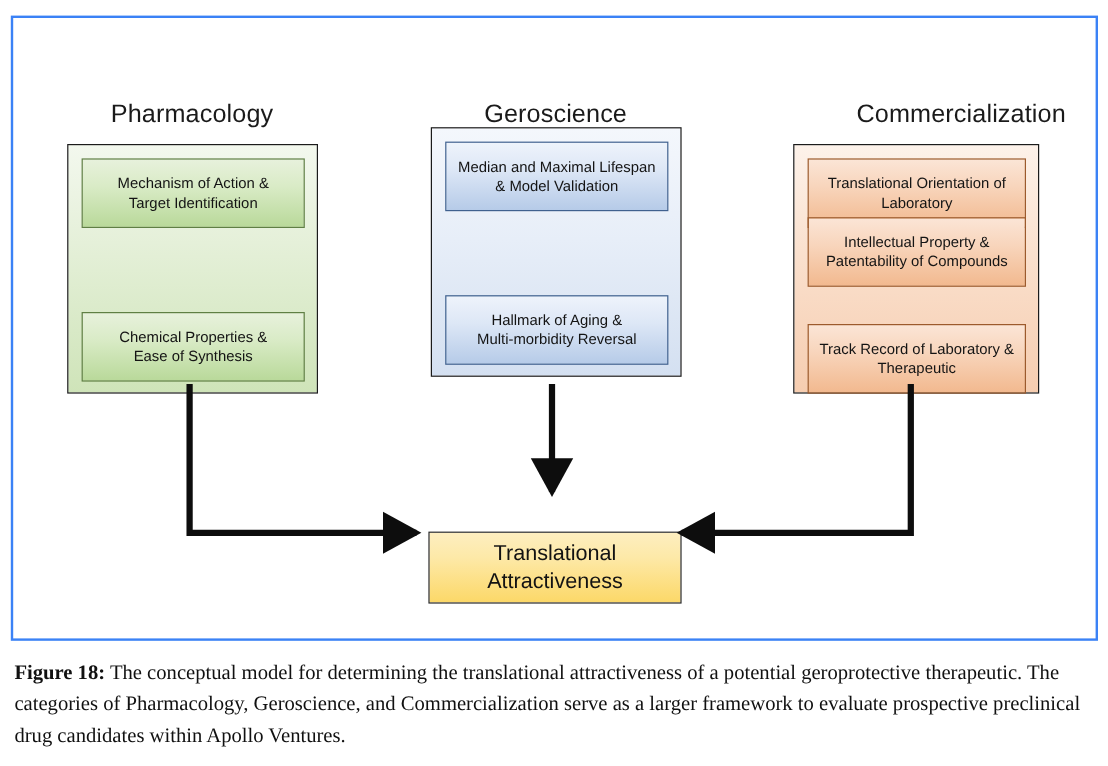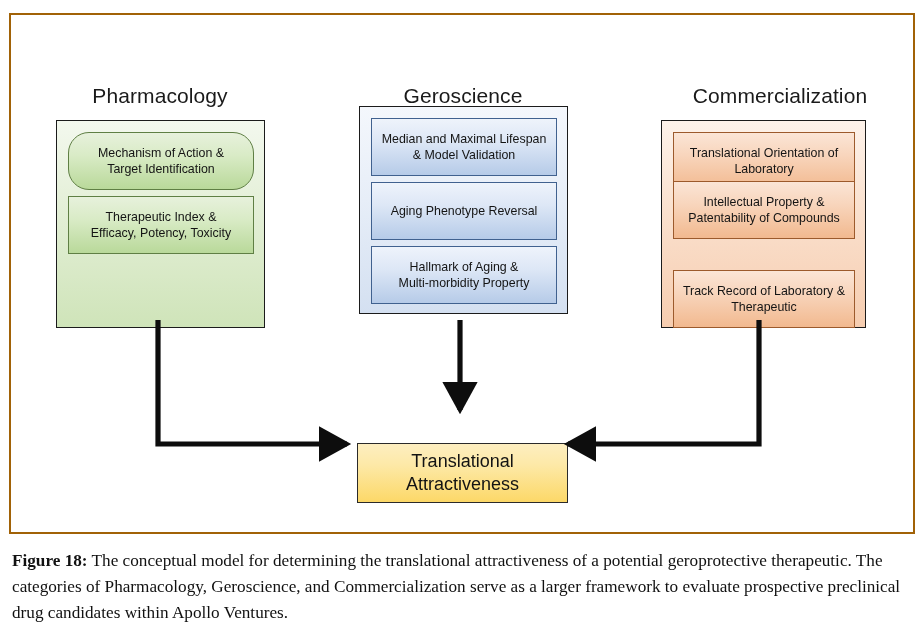--- a/index.html
+++ b/index.html
@@ -20,21 +20,21 @@
     overflow: hidden;
   }
 
   
   .figure-frame {
     position: absolute;
     left: 9px;
     top: 13px;
     width: 906px;
     height: 521px;
-    border: 2px solid #a16207;
+    border: 2px solid #3b82f6;
     box-sizing: border-box;
     background: #ffffff;
   }
 
   
   .col-title {
     position: absolute;
     text-align: center;
     font-size: 21px;
     line-height: 26px;
@@ -126,40 +126,37 @@
 <body>
 
 <div id="page">
 
   <div class="figure-frame">
 
     <div class="col-title" style="left:38px; top:68px; width:222px;">Pharmacology</div>
 
     <div class="col-title" style="left:341px; top:68px; width:222px;">Geroscience</div>
 
-    <div class="col-title" style="left:658px; top:68px; width:222px;">Commercialization</div>
+    <div class="col-title" style="left:679px; top:68px; width:222px;">Commercialization</div>
 
     <div class="category-box green" style="left:45px; top:105px; width:209px; height:208px;">
-      <div class="item-box green" style="left:11px; top:11px; width:186px; height:58px;border-radius:21px;">
+      <div class="item-box green" style="left:11px; top:11px; width:186px; height:58px;">
         <span><span>Mechanism of Action &amp;</span><br><span>Target Identification</span></span>
       </div>
-      <div class="item-box green" style="left:11px; top:75px; width:186px; height:58px;">
-        <span><span>Therapeutic Index &amp;</span><br><span>Efficacy, Potency, Toxicity</span></span>
+      <div class="item-box green" style="left:11px; top:139px; width:186px; height:58px;">
+        <span><span>Chemical Properties &amp;</span><br><span>Ease of Synthesis</span></span>
       </div>
     </div>
 
     <div class="category-box blue" style="left:348px; top:91px; width:209px; height:208px;">
       <div class="item-box blue" style="left:11px; top:11px; width:186px; height:58px;">
         <span><span>Median and Maximal Lifespan</span><br><span>&amp; Model Validation</span></span>
       </div>
-      <div class="item-box blue" style="left:11px; top:75px; width:186px; height:58px;">
-        <span>Aging Phenotype Reversal</span>
-      </div>
       <div class="item-box blue" style="left:11px; top:139px; width:186px; height:58px;">
-        <span><span>Hallmark of Aging &amp;</span><br><span>Multi-morbidity Property</span></span>
+        <span><span>Hallmark of Aging &amp;</span><br><span>Multi-morbidity Reversal</span></span>
       </div>
     </div>
 
     <div class="category-box orange" style="left:650px; top:105px; width:205px; height:208px;">
       <div class="item-box orange" style="left:11px; top:11px; width:182px; height:58px;">
         <span><span>Translational Orientation of</span><br><span>Laboratory</span></span>
       </div>
       <div class="item-box orange" style="left:11px; top:60px; width:182px; height:58px;">
         <span><span>Intellectual Property &amp;</span><br><span>Patentability of Compounds</span></span>
       </div>

